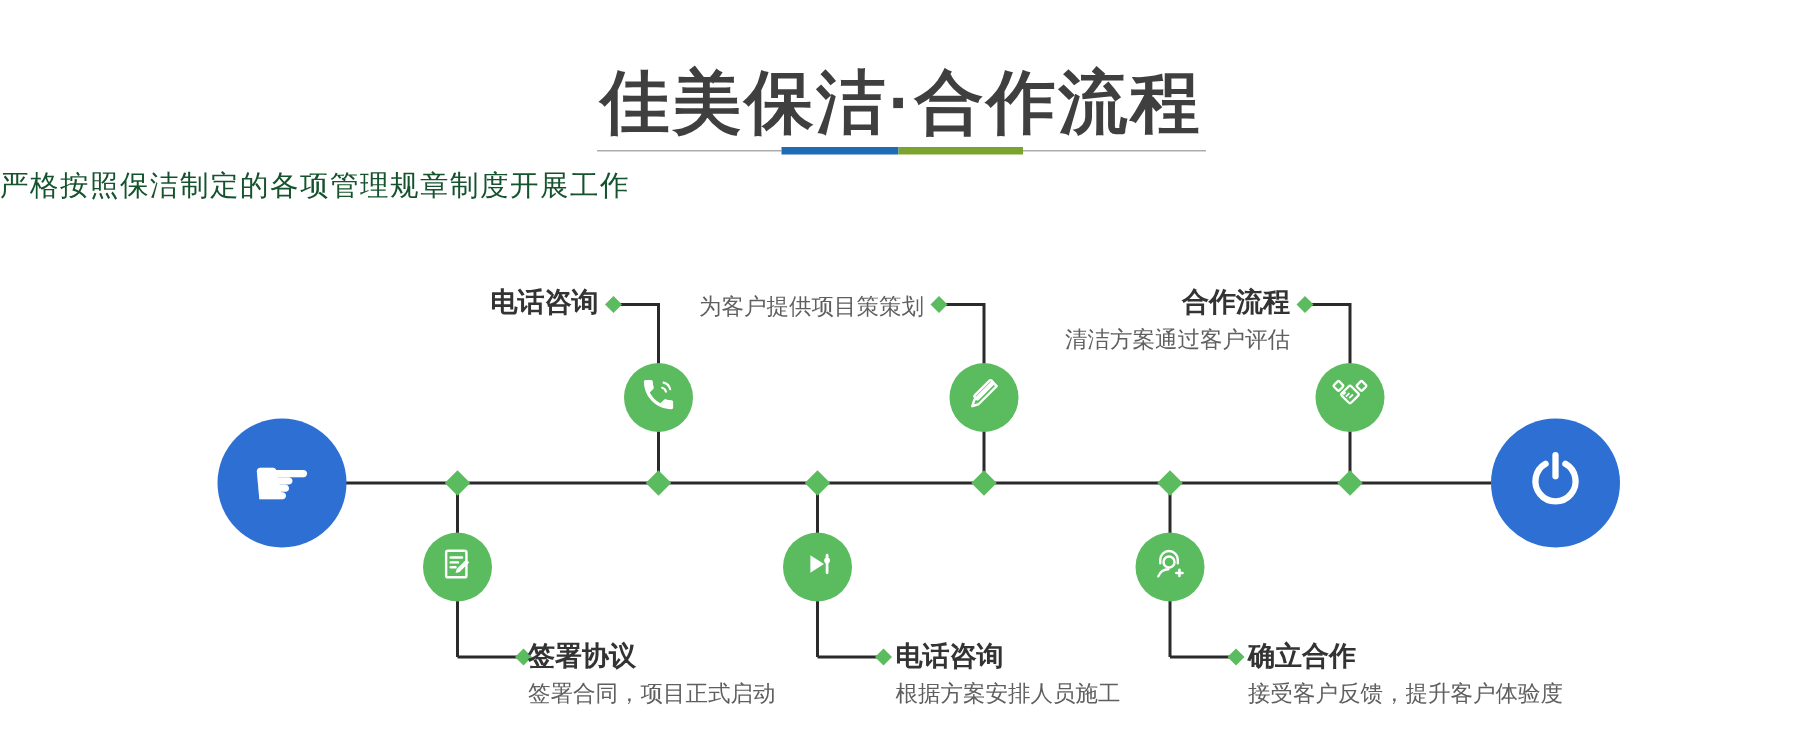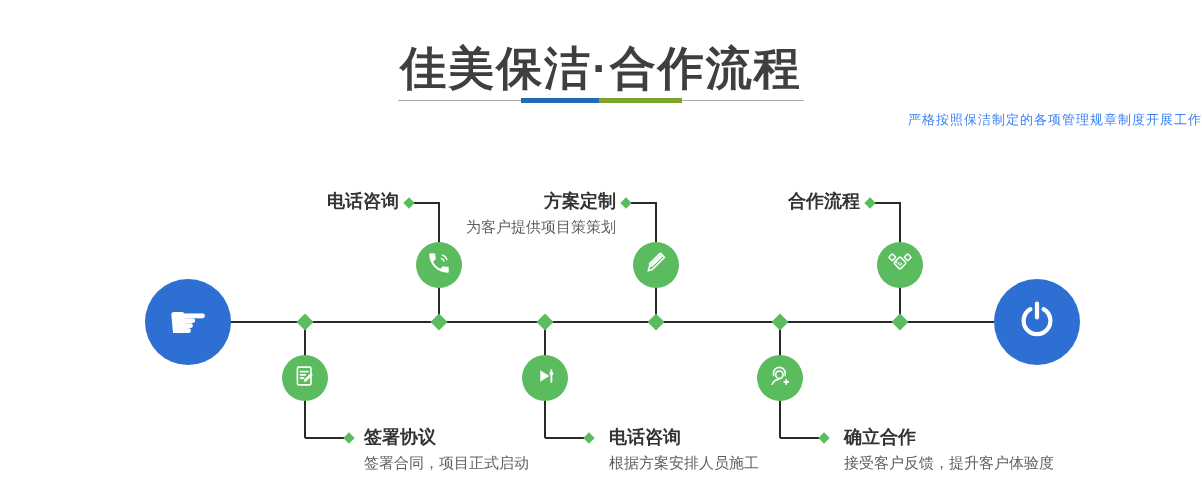--- a/index.html
+++ b/index.html
@@ -10,40 +10,40 @@
   
   .page-title{
     position:absolute;left:0;top:38px;width:100%;text-align:center;
     font-size:46px;font-weight:bold;color:#3f3f3f;letter-spacing:2px;
   }
   .divider{position:absolute;left:398px;top:96px;width:406px;height:9px;display:flex;align-items:center;}
   .divider .thin{flex:1;height:1px;background:#adadad;}
   .divider .seg-blue{width:78px;height:5px;background:#1f6cb4;}
   .divider .seg-green{width:83px;height:5px;background:#7ca32e;}
   .page-subtitle{
-    position:absolute;left:0;top:111px;width:100%;text-align:right;
-    font-size:13px;color:#3b82f6;letter-spacing:1px;
+    position:absolute;left:0;top:111px;width:100%;text-align:left;
+    font-size:19px;color:#14532d;letter-spacing:1px;
   }
   
   .main-line{position:absolute;left:230px;top:321px;width:764px;height:2px;background:#2a2a2a;}
   .vline{position:absolute;width:2px;background:#2a2a2a;}
   .hline{position:absolute;height:2px;background:#2a2a2a;}
   .diamond{position:absolute;width:12px;height:12px;background:#5abc5e;transform:rotate(45deg);}
   .diamond-sm{position:absolute;width:8px;height:8px;background:#5abc5e;transform:rotate(45deg);}
   .terminal{
     position:absolute;width:86px;height:86px;border-radius:50%;background:#2d6fd3;
     display:flex;align-items:center;justify-content:center;
   }
   .hand-glyph{color:#ffffff;font-size:46px;line-height:1;font-family:"DejaVu Sans",sans-serif;}
   .node{
     position:absolute;width:46px;height:46px;border-radius:50%;background:#5abc5e;
     display:flex;align-items:center;justify-content:center;
   }
   
-  .step-label{position:absolute;white-space:nowrap;margin-left:12px;}
+  .step-label{position:absolute;white-space:nowrap;}
   .step-label .t{font-size:18px;font-weight:600;color:#333333;line-height:22px;}
   .step-label .d{font-size:15px;color:#5f5f5f;line-height:20px;margin-top:5px;}
   .step-label.top{text-align:right;}
   .step-label.bottom{text-align:left;}
 </style>
 </head>
 <body>
 
 <div class="stage">
 
@@ -164,25 +164,25 @@
           <line x1="15.9" y1="17.5" x2="19.7" y2="17.5"></line>
         </g>
       </svg>
     </span>
   </div>
 
   <div class="step-label top" style="right:803px;top:190px;">
     <div class="t">电话咨询</div>
   </div>
   <div class="step-label top" style="right:586px;top:190px;">
-    <div class="t">方案定制</div>
     <div class="d">为客户提供项目策策划</div>
   </div>
   <div class="step-label top" style="right:342px;top:190px;">
     <div class="t">合作流程</div>
+    <div class="d">清洁方案通过客户评估</div>
   </div>
 
   <div class="step-label bottom" style="left:352px;top:426px;">
     <div class="t">签署协议</div>
     <div class="d">签署合同，项目正式启动</div>
   </div>
   <div class="step-label bottom" style="left:597px;top:426px;">
     <div class="t">电话咨询</div>
     <div class="d">根据方案安排人员施工</div>
   </div>

